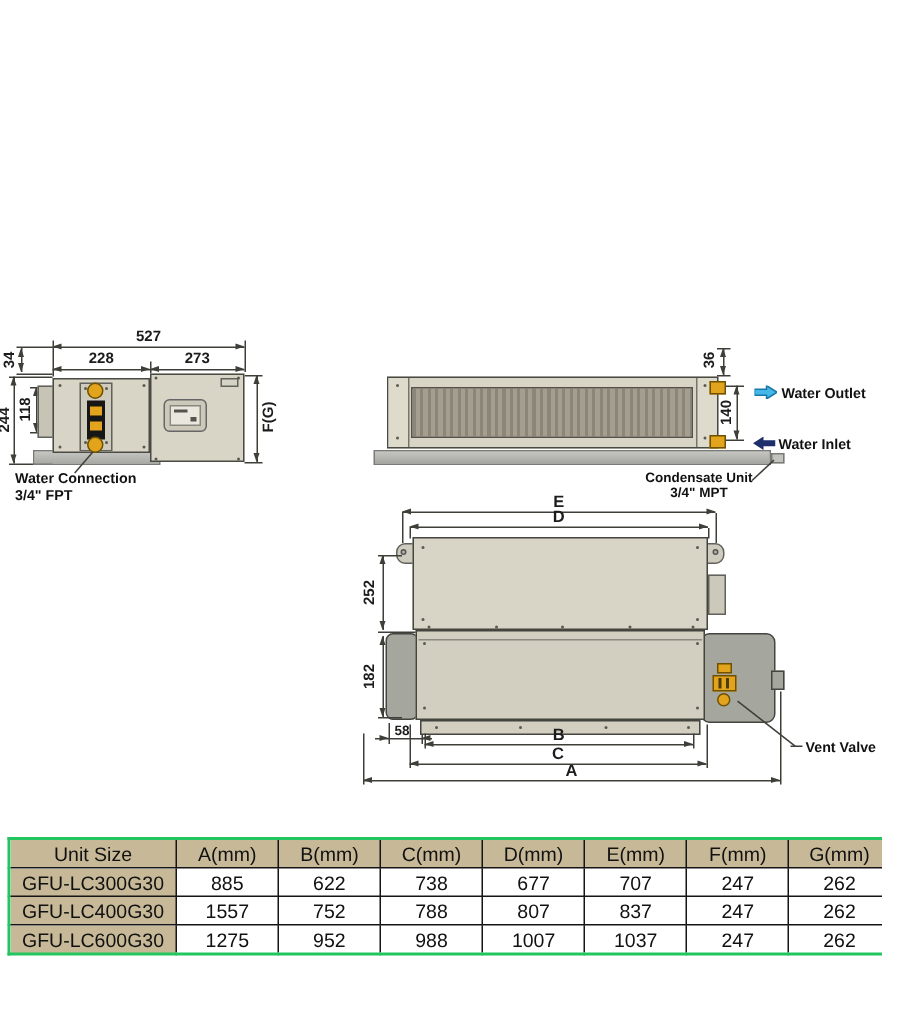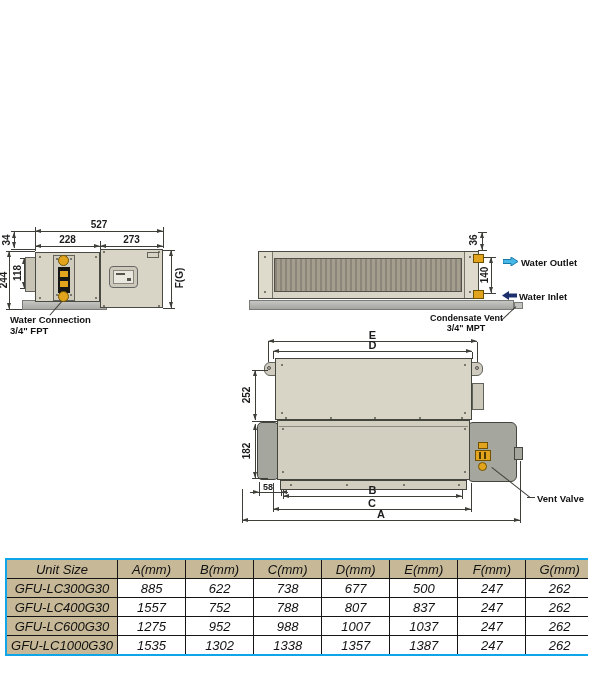--- a/index.html
+++ b/index.html
@@ -31,21 +31,21 @@
       box-shadow:39px 256px #5a5a50,95px 256px #5a5a50,39px 297px #5a5a50,95px 297px #5a5a50,
       103px 251px #5a5a50,158px 251px #5a5a50,103px 305px #5a5a50,158px 305px #5a5a50,
       56px 258px #5a5a50,70px 258px #5a5a50,56px 294px #5a5a50,70px 294px #5a5a50,
       264px 256px #5a5a50,264px 291px #5a5a50,469px 256px #5a5a50,469px 291px #5a5a50,
       281px 364px #5a5a50,464px 364px #5a5a50,281px 412px #5a5a50,464px 412px #5a5a50,
       285px 417px #5a5a50,330px 417px #5a5a50,374px 417px #5a5a50,419px 417px #5a5a50,461px 417px #5a5a50,
       282px 428px #5a5a50,464px 428px #5a5a50,282px 471px #5a5a50,464px 471px #5a5a50,
       290px 484px #5a5a50,346px 484px #5a5a50,403px 484px #5a5a50,458px 484px #5a5a50;}
   
   table.dims{position:absolute;left:5px;top:558px;width:590px;border-collapse:collapse;
-      table-layout:fixed;border:2px solid #0ea5e9;font-family:"Liberation Sans",sans-serif;font-style:italic;}
+      table-layout:fixed;border:2px solid #22c55e;font-family:"Liberation Sans",sans-serif;}
   table.dims th,table.dims td{border:1.5px solid #151515;height:18px;padding:0 2px;
       font-size:13px;font-weight:400;color:#111;text-align:center;overflow:hidden;}
   table.dims th{background:var(--table_tan);}
   table.dims td{background:#fff;}
   table.dims td:first-child{background:var(--table_tan);}
   table.dims th:first-child{width:106px;}
 </style>
 </head>
 <body>
 
@@ -126,21 +126,21 @@
     <svg class="abs" style="left:503px;top:257px;" width="15" height="9">
       <polygon points="0,2.5 8,2.5 8,0 15,4.5 8,9 8,6.5 0,6.5" style="fill:var(--outlet_cyan);stroke:#1878a8;stroke-width:1;"></polygon>
     </svg>
     <div class="ann" style="left:521px;top:257px;">Water Outlet</div>
     <svg class="abs" style="left:502px;top:291px;" width="15" height="9">
       <polygon points="15,2.5 7,2.5 7,0 0,4.5 7,9 7,6.5 15,6.5" style="fill:var(--inlet_navy);"></polygon>
     </svg>
     <div class="ann" style="left:519px;top:291px;">Water Inlet</div>
     <div class="leader" style="left:501px;top:320px;width:20px;transform:rotate(-43deg);"></div>
     <div class="ann" style="left:430px;top:313px;width:72px;text-align:center;font-size:9px;line-height:10px;">
-      <span style="display:block;">Condensate Vent</span>
+      <span style="display:block;">Condensate Unit</span>
       <span style="display:block;">3/4" MPT</span>
     </div>
   </div>
 
   <div class="abs" style="left:0;top:0;width:0;height:0;">
 
     <div class="e" style="left:268px;top:342px;width:1px;height:20px;"></div>
     <div class="e" style="left:477px;top:342px;width:1px;height:20px;"></div>
     <div class="e" style="left:273px;top:352px;width:1px;height:7px;"></div>
     <div class="e" style="left:472px;top:352px;width:1px;height:7px;"></div>
@@ -216,21 +216,21 @@
           <th>G(mm)</th>
         </tr>
       </thead>
     <tbody>
         <tr>
           <td>GFU-LC300G30</td>
           <td>885</td>
           <td>622</td>
           <td>738</td>
           <td>677</td>
-          <td>500</td>
+          <td>707</td>
           <td>247</td>
           <td>262</td>
         </tr>
         <tr>
           <td>GFU-LC400G30</td>
           <td>1557</td>
           <td>752</td>
           <td>788</td>
           <td>807</td>
           <td>837</td>
@@ -240,26 +240,16 @@
         <tr>
           <td>GFU-LC600G30</td>
           <td>1275</td>
           <td>952</td>
           <td>988</td>
           <td>1007</td>
           <td>1037</td>
           <td>247</td>
           <td>262</td>
         </tr>
-        <tr>
-          <td>GFU-LC1000G30</td>
-          <td>1535</td>
-          <td>1302</td>
-          <td>1338</td>
-          <td>1357</td>
-          <td>1387</td>
-          <td>247</td>
-          <td>262</td>
-        </tr>
       </tbody>
   </table>
 
 </div>
 
 </body></html>

